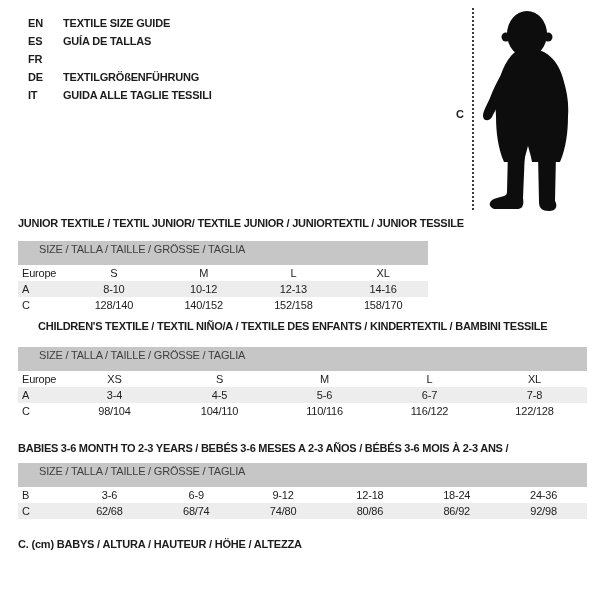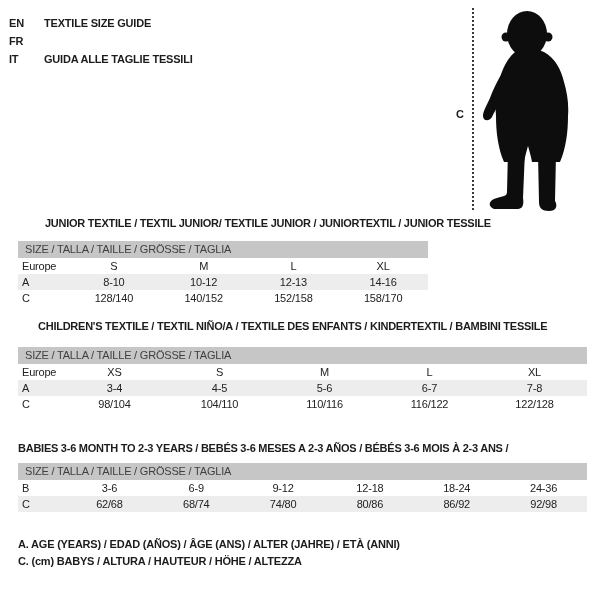--- a/index.html
+++ b/index.html
@@ -9,39 +9,39 @@
     --muted:#3f3f3f;
     --silhouette:#0d0d0d;
   }
   *{margin:0;padding:0;box-sizing:border-box;}
   html,body{background:#ffffff;}
   .page{
     position:relative;width:600px;height:600px;background:#ffffff;overflow:hidden;
     font-family:"Liberation Sans",sans-serif;color:var(--ink);
   }
   
-  .lang-header{position:absolute;left:9px;top:14px;font-size:11px;font-weight:700;letter-spacing:-0.2px;}
+  .lang-header{position:absolute;left:28px;top:14px;font-size:11px;font-weight:700;letter-spacing:-0.2px;}
   .lang-row{display:flex;height:18px;align-items:center;}
   .lang-code{width:35px;flex:0 0 35px;}
   
   .measure-line{position:absolute;left:472px;top:8px;height:202px;width:0;border-left:2px dotted #3a3a3a;}
   .measure-label{position:absolute;left:452px;top:108px;width:16px;text-align:center;font-size:11px;font-weight:700;}
   .baby-svg{position:absolute;left:482px;top:6px;width:110px;height:205px;}
   .baby-svg path,.baby-svg ellipse,.baby-svg circle{fill:var(--silhouette);}
   
   .sec-title{position:absolute;left:18px;font-size:11px;font-weight:700;letter-spacing:-0.25px;white-space:nowrap;}
   .sec-title.two-line{line-height:17px;}
   
   .tbl{position:absolute;left:18px;font-size:11px;letter-spacing:-0.2px;}
   .t1{top:241px;width:410px;}
   .t2{top:347px;width:569px;}
   .t3{top:463px;width:569px;}
   .tbl-head{
-    height:17px;line-height:16px;background:var(--bar-gray);color:var(--muted);
-    padding-left:7px;font-size:11px;
+    height:24px;line-height:16px;background:var(--bar-gray);color:var(--muted);
+    padding-left:21px;font-size:11px;
   }
   .tbl-row{display:flex;height:16px;align-items:center;color:#222222;}
   .tbl-row.alt{background:var(--row-gray);}
   .cell{flex:1 1 0;text-align:center;white-space:nowrap;}
   .cell.lbl{flex:0 0 51px;text-align:left;padding-left:4px;}
   .t2 .cell.lbl{flex-basis:44px;}
   .t3 .cell.lbl{flex-basis:48px;}
   
   .footnotes{position:absolute;left:18px;top:536px;font-size:11px;font-weight:700;letter-spacing:-0.2px;line-height:17px;white-space:nowrap;}
 </style>
@@ -49,42 +49,50 @@
 <body>
 
 <div class="page">
 
   <div class="lang-header">
     <div class="lang-row">
       <span class="lang-code">EN</span>
       <span class="lang-text">TEXTILE SIZE GUIDE</span>
     </div>
     <div class="lang-row">
+      <span class="lang-code">ES</span>
+      <span class="lang-text">GUÍA DE TALLAS</span>
+    </div>
+    <div class="lang-row">
       <span class="lang-code">FR</span>
+    </div>
+    <div class="lang-row">
+      <span class="lang-code">DE</span>
+      <span class="lang-text">TEXTILGRÖßENFÜHRUNG</span>
     </div>
     <div class="lang-row">
       <span class="lang-code">IT</span>
       <span class="lang-text">GUIDA ALLE TAGLIE TESSILI</span>
     </div>
   </div>
 
   <div class="measure-line"></div>
   <div class="measure-label">C</div>
   <svg class="baby-svg" viewBox="0 0 110 205" aria-hidden="true">
     <ellipse cx="45" cy="28" rx="20" ry="23"></ellipse>
     <circle cx="24" cy="31" r="4.5"></circle>
     <circle cx="66" cy="31" r="4.5"></circle>
     <path d="M33,46 C26,52 20,62 17,76 C14,88 13,98 14,110 C14,126 16,142 22,156 L42,156 C43,150 45,144 46,140 C47,144 49,150 50,156 L78,156 C84,142 86,126 86,110 C87,98 85,86 82,76 C79,63 73,52 62,46 C56,43 39,43 33,46 Z"></path>
     <path d="M31,54 C22,62 14,76 8,92 C5,99 1,105 1,110 C1,115 7,116 10,111 C14,103 20,92 25,83 C28,77 31,70 34,64 Z"></path>
     <path d="M60,52 C68,58 74,68 78,80 C80,88 83,96 84,102 C85,108 81,112 78,107 C75,100 72,92 69,84 C66,76 62,66 57,58 Z"></path>
     <path d="M26,144 L25,186 C25,190 22,190 15,192 C7,194 5,200 12,203 L36,203 C41,203 42,198 41,192 L43,144 Z"></path>
     <path d="M56,148 L57,196 C57,202 60,205 67,205 C74,205 76,200 73,195 L74,148 Z"></path>
   </svg>
 
-  <div class="sec-title" style="top:217px;margin-left:27px;">JUNIOR TEXTILE / TEXTIL JUNIOR/ TEXTILE JUNIOR / JUNIORTEXTIL / JUNIOR TESSILE</div>
+  <div class="sec-title" style="top:217px;">JUNIOR TEXTILE / TEXTIL JUNIOR/ TEXTILE JUNIOR / JUNIORTEXTIL / JUNIOR TESSILE</div>
   <div class="tbl t1">
     <div class="tbl-head">SIZE / TALLA / TAILLE / GRÖSSE / TAGLIA</div>
     <div class="tbl-row">
       <span class="cell lbl">Europe</span>
       <span class="cell">S</span>
       <span class="cell">M</span>
       <span class="cell">L</span>
       <span class="cell">XL</span>
     </div>
     <div class="tbl-row alt">
@@ -151,17 +159,16 @@
       <span class="cell">62/68</span>
       <span class="cell">68/74</span>
       <span class="cell">74/80</span>
       <span class="cell">80/86</span>
       <span class="cell">86/92</span>
       <span class="cell">92/98</span>
     </div>
   </div>
 
   <div class="footnotes">
-    <div>A. AGE (YEARS) / EDAD (AÑOS) / ÂGE (ANS) / ALTER (JAHRE) / ETÀ (ANNI)</div>
     <div>C. (cm) BABYS / ALTURA / HAUTEUR / HÖHE / ALTEZZA</div>
   </div>
 
 </div>
 
 </body></html>

